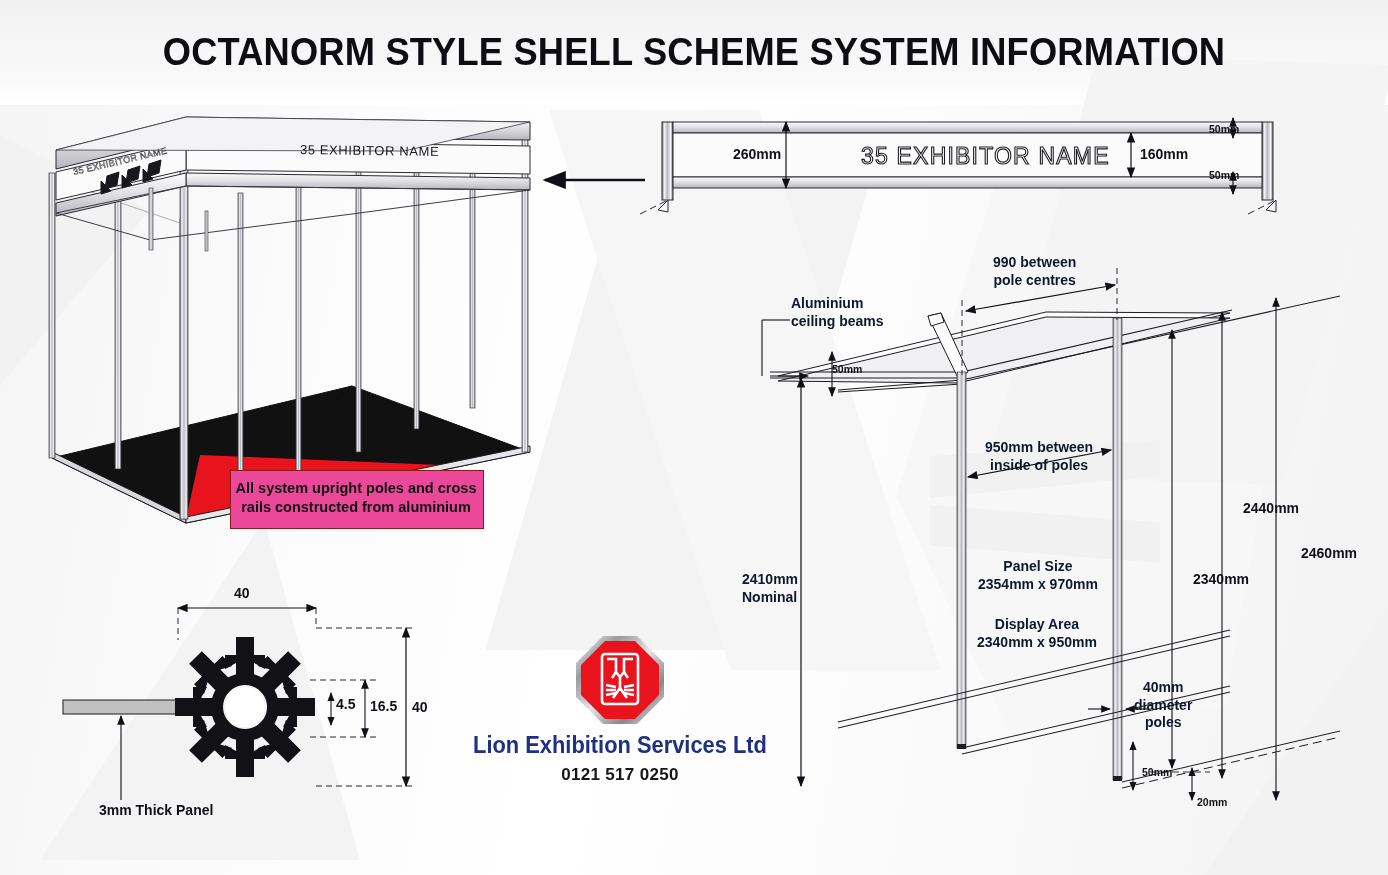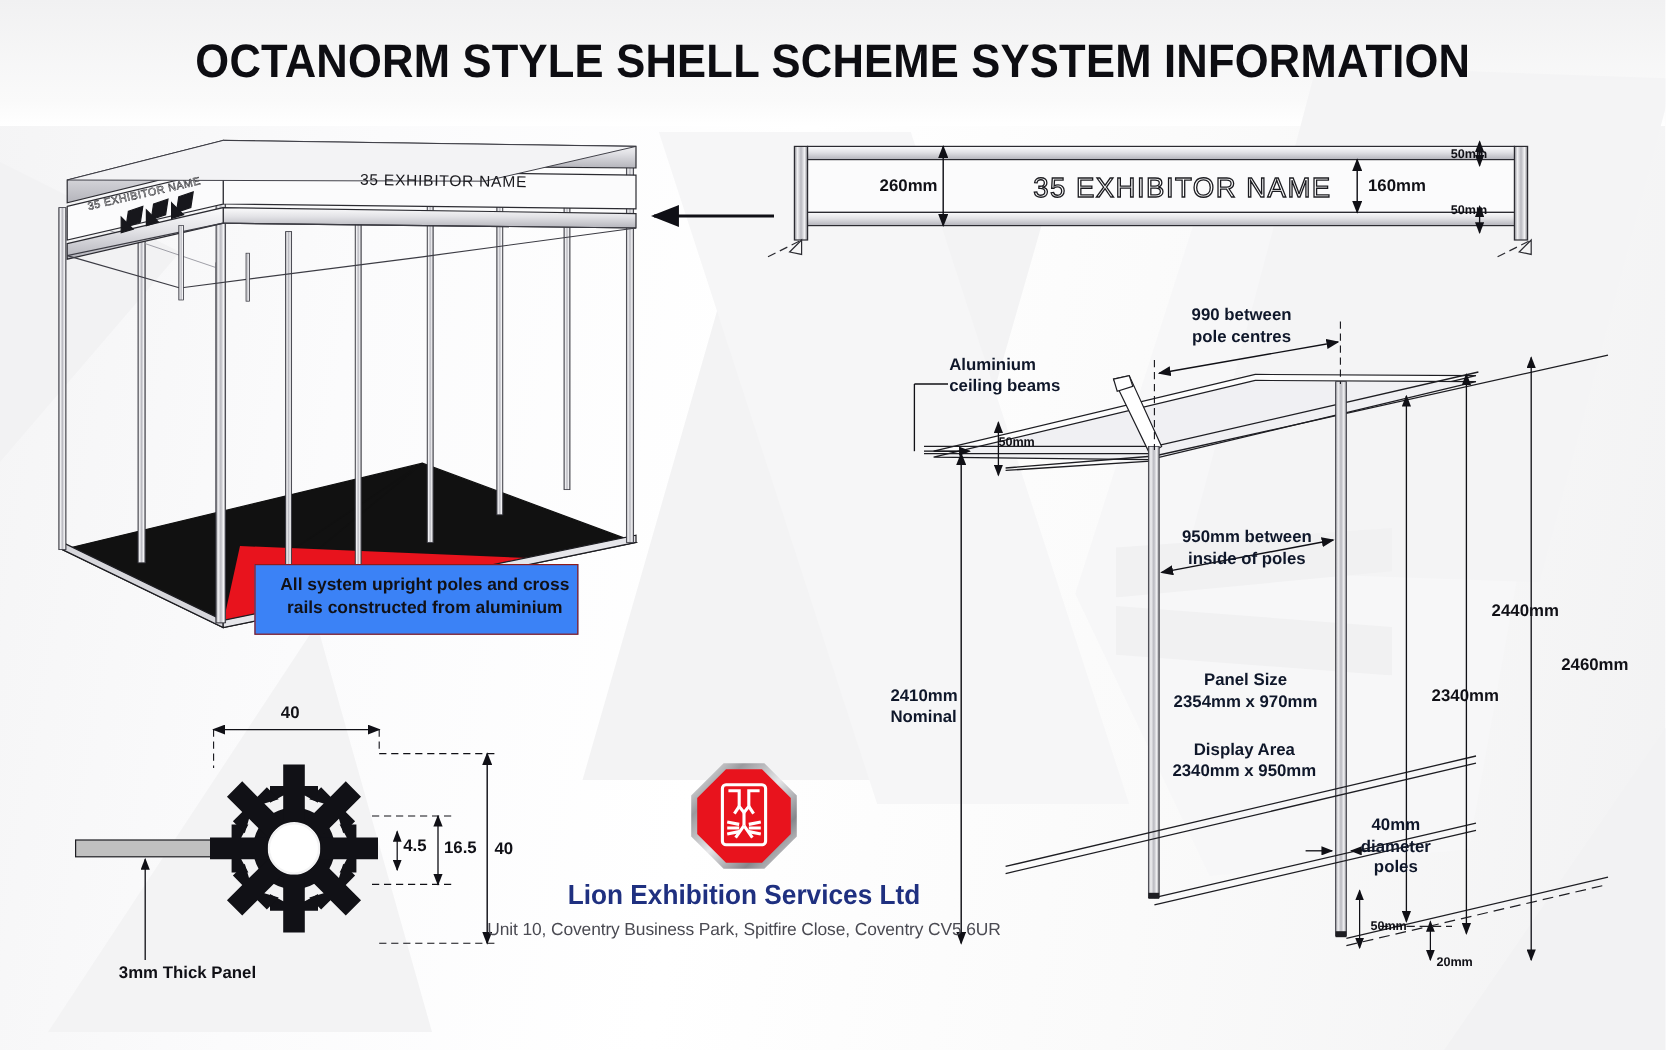--- a/index.html
+++ b/index.html
@@ -100,24 +100,24 @@
     transform: scaleX(0.93);
     white-space: nowrap;
   }
 
   svg { display: block; }
   .svg-layer { position: absolute; left: 0; top: 0; }
 
   
   #note-box {
     position: absolute;
-    left: 212px; top: 470px;
+    left: 230px; top: 470px;
     width: 242px;
-    padding: 8px 6px 10px 20px;
-    background: #3b82f6;
+    padding: 8px 6px 10px 4px;
+    background: #ec4899;
     border: 1.6px solid #8e1b1b;
     text-align: center;
     font-size: 14.5px;
     font-weight: bold;
     line-height: 1.33;
     color: #111116;
   }
 
   
   #brand {
@@ -585,16 +585,16 @@
           <path d="M35,27 L44,27 L44,40 L48,45 L52,40 L52,27 L61,27"></path>
           <path d="M44,40 L40,46 M52,40 L56,46"></path>
           <path d="M48,45 L48,56"></path>
           <path d="M48,56 L41,66 M48,56 L55,66"></path>
           <path d="M34,53 L44,55 M34,58 L44,58 M34,63 L44,61"></path>
           <path d="M62,53 L52,55 M62,58 L52,58 M62,63 L52,61"></path>
         </g>
       </svg>
     </div>
     <div id="company-name">Lion Exhibition Services Ltd</div>
-    <div id="address">Unit 10, Coventry Business Park, Spitfire Close, Coventry CV5 6UR</div>
+    <div id="phone">0121 517 0250</div>
   </div>
 
 </div>
 
 </body></html>

